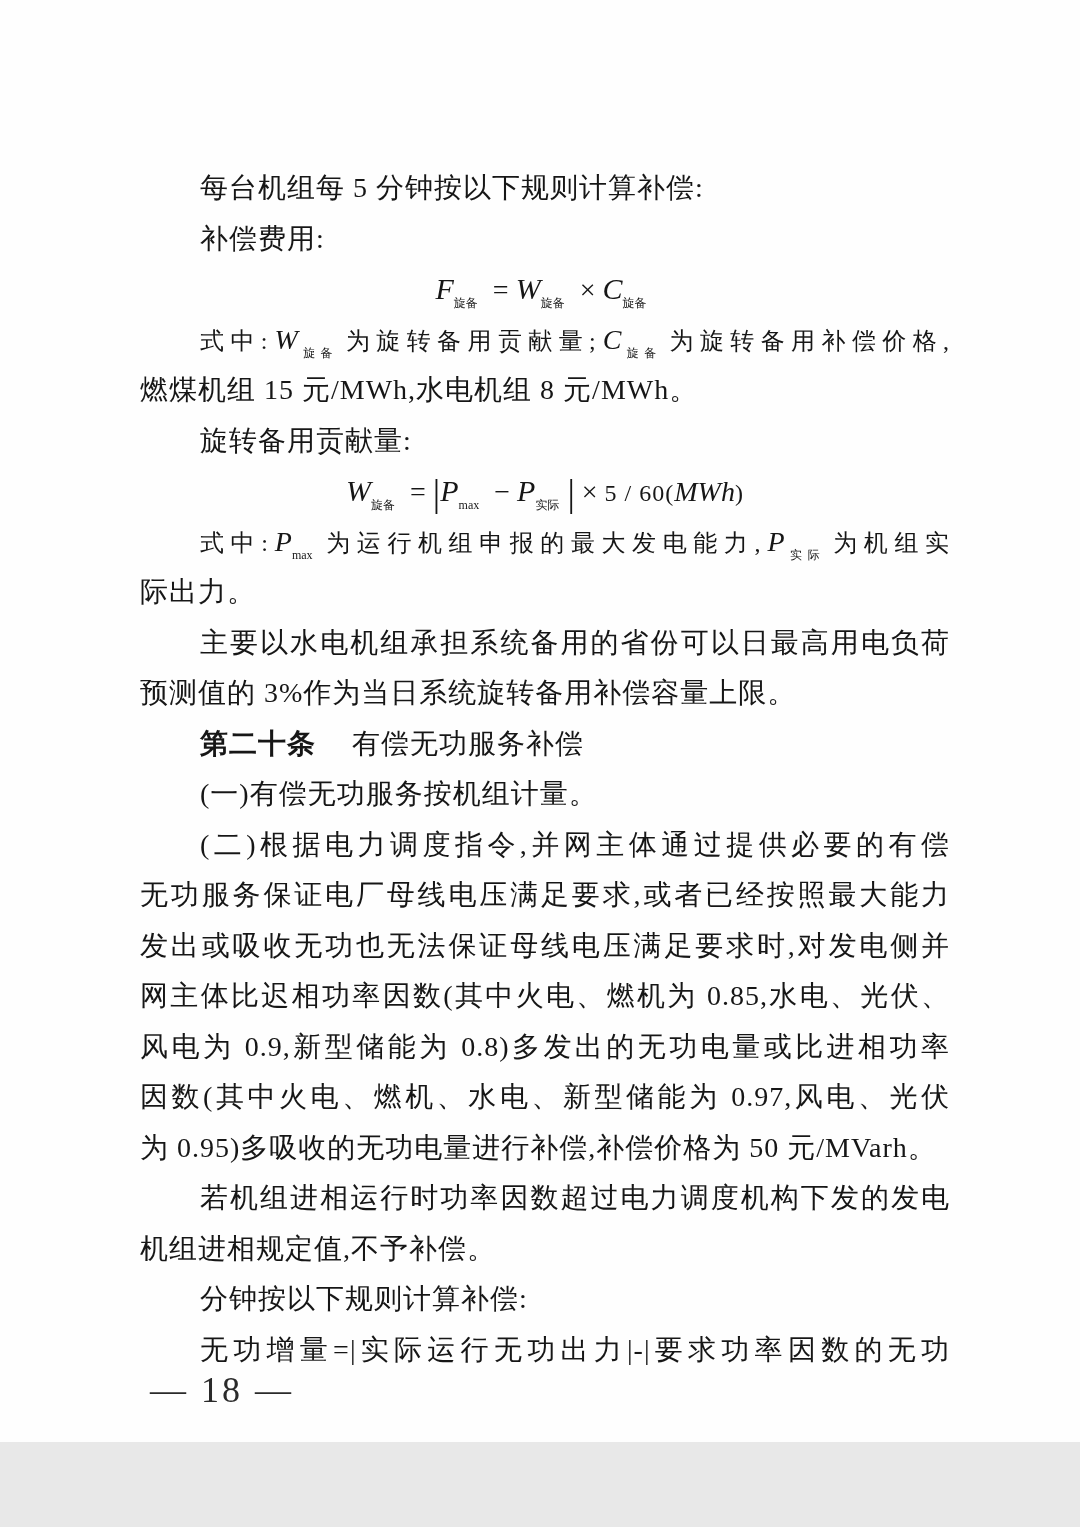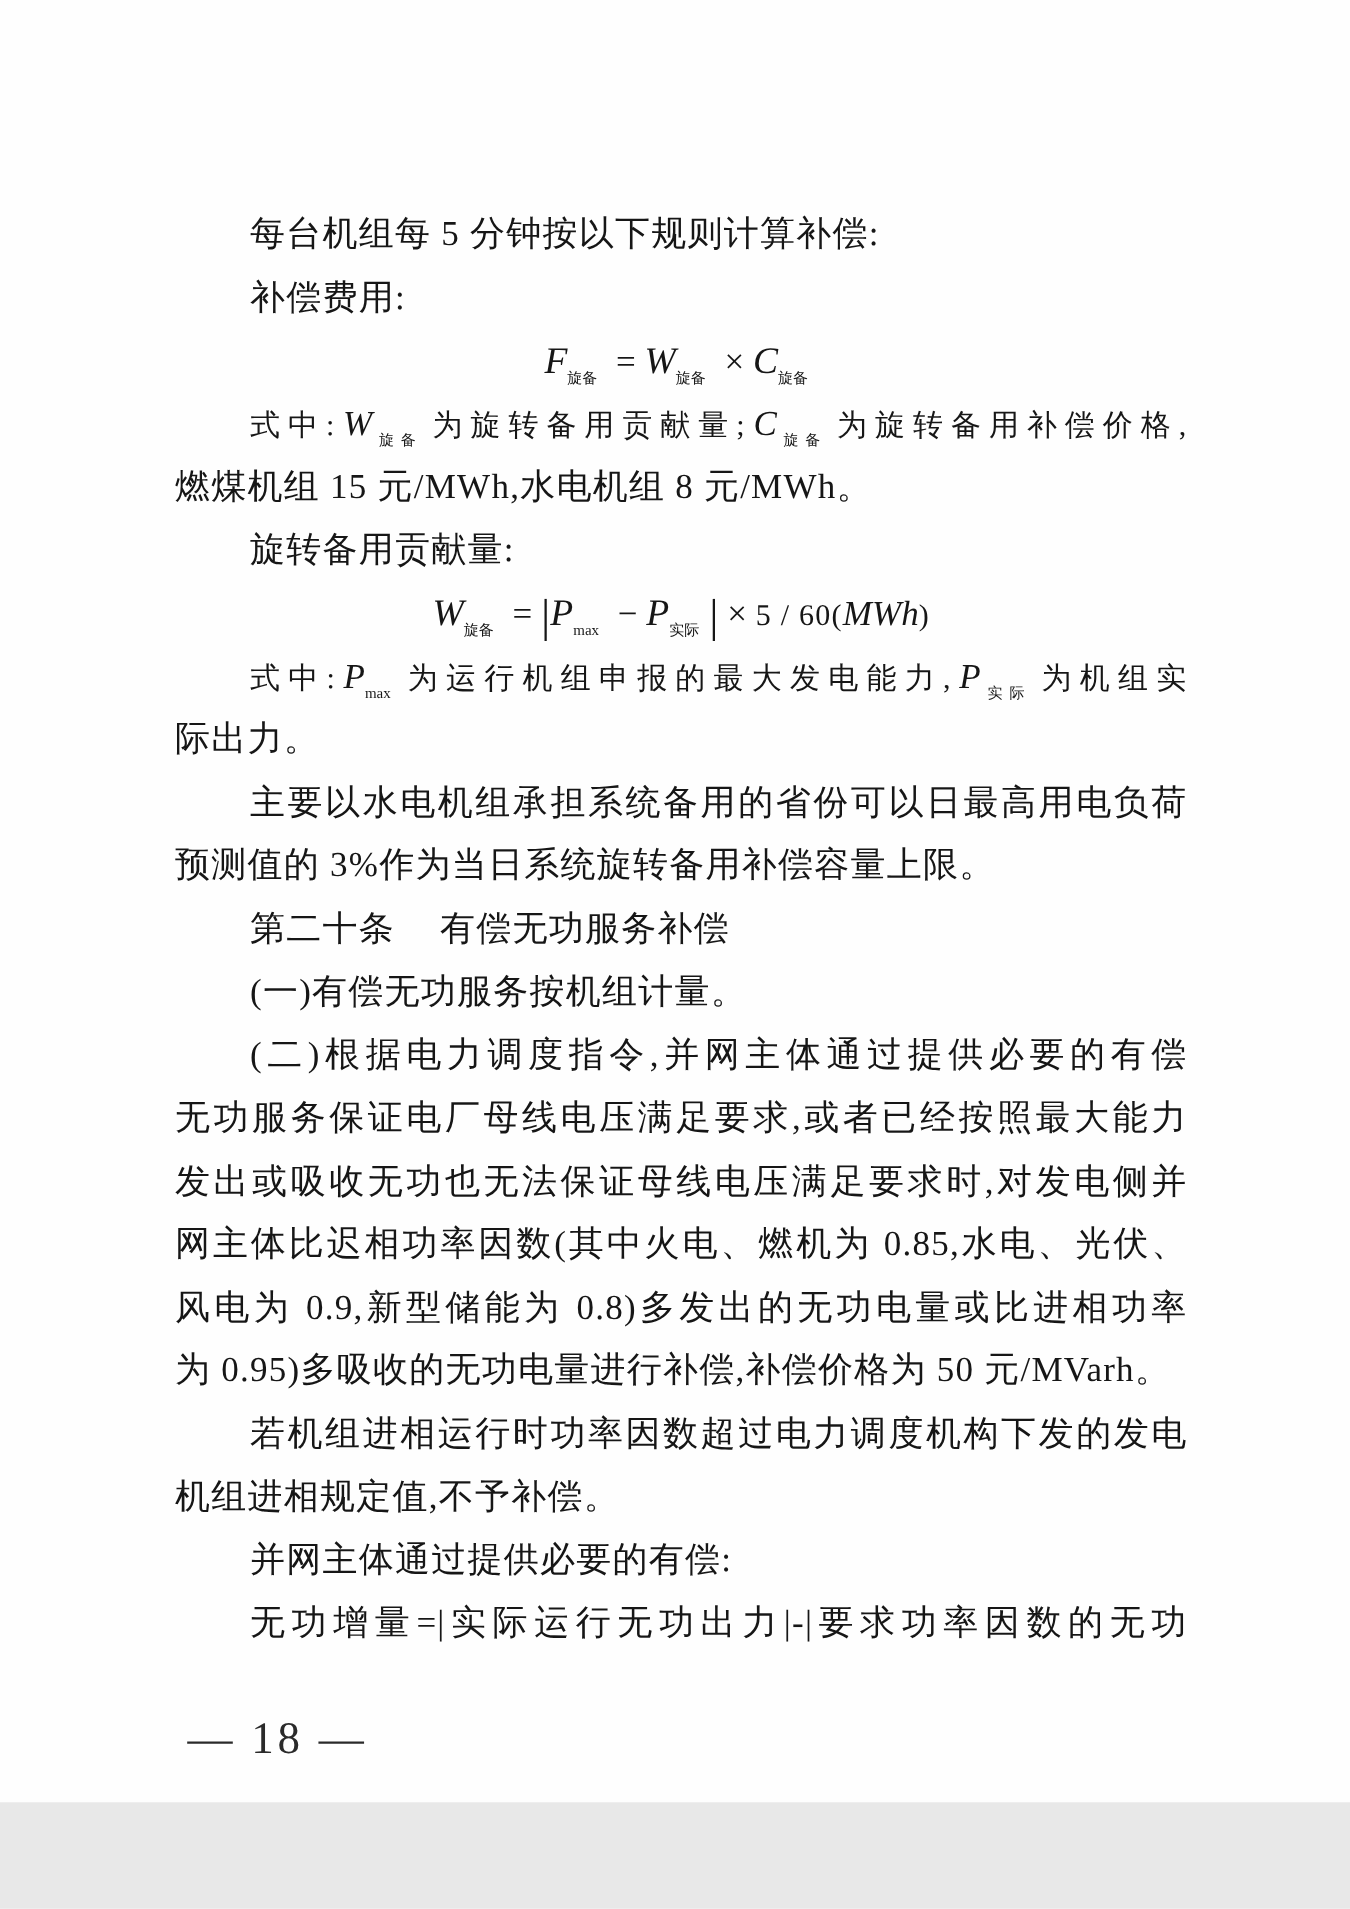--- a/index.html
+++ b/index.html
@@ -16,21 +16,21 @@
     position:absolute;left:140px;top:163px;width:810px;
   }
   .line{
     height:50.5px;line-height:50.5px;
     font-size:28px;letter-spacing:1px;
     white-space:normal;
   }
   .indent{padding-left:60px;}
   .j{text-align:justify;text-align-last:justify;}
   .fcenter{text-align:center;letter-spacing:0;}
-  .art-num{font-weight:normal;margin-right:36px;}
+  .art-num{font-weight:bold;margin-right:36px;}
   
   .mvar{font-style:italic;font-size:30px;letter-spacing:0;}
   .ivar{font-style:italic;font-size:28px;letter-spacing:0;margin-left:6px;}
   .msub{font-size:12px;letter-spacing:0;vertical-align:-8px;margin-right:8px;font-family:Liberation Mono, monospace;}
   .msubl{font-size:12px;letter-spacing:0;font-style:normal;vertical-align:-8px;margin-right:8px;}
   .mop{padding:0 7px;letter-spacing:0;}
   .mbar{font-size:37px;vertical-align:-5px;font-weight:300;letter-spacing:0;}
   .mtxt{font-size:24px;letter-spacing:1px;}
   .munit{font-style:italic;font-size:28px;letter-spacing:0;}
   .footer{
@@ -83,27 +83,28 @@
     <div class="line indent j">(二)根据电力调度指令,并网主体通过提供必要的有偿</div>
 
     <div class="line j">无功服务保证电厂母线电压满足要求,或者已经按照最大能力</div>
 
     <div class="line j">发出或吸收无功也无法保证母线电压满足要求时,对发电侧并</div>
 
     <div class="line j">网主体比迟相功率因数(其中火电、燃机为 0.85,水电、光伏、</div>
 
     <div class="line j">风电为 0.9,新型储能为 0.8)多发出的无功电量或比进相功率</div>
 
+    <div class="line j">因数(其中火电、燃机、水电、新型储能为 0.97,风电、光伏</div>
 
     <div class="line">为 0.95)多吸收的无功电量进行补偿,补偿价格为 50 元/MVarh。</div>
 
     <div class="line indent j">若机组进相运行时功率因数超过电力调度机构下发的发电</div>
 
     <div class="line">机组进相规定值,不予补偿。</div>
 
-    <div class="line indent">并网主体通过提供必要的有偿:</div>
+    <div class="line indent">分钟按以下规则计算补偿:</div>
 
     <div class="line indent j">无功增量=|实际运行无功出力|-|要求功率因数的无功</div>
 
   </div>
 
   <div class="footer">— 18 —</div>
 </div>
 
 </body></html>

